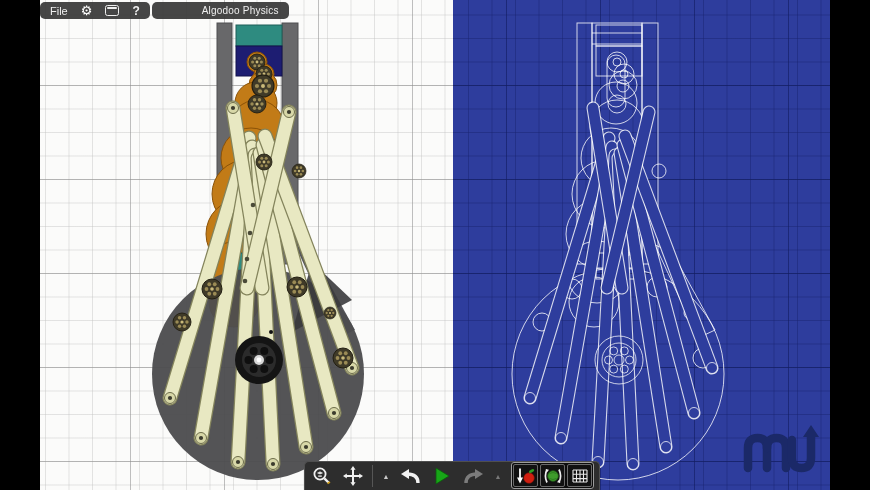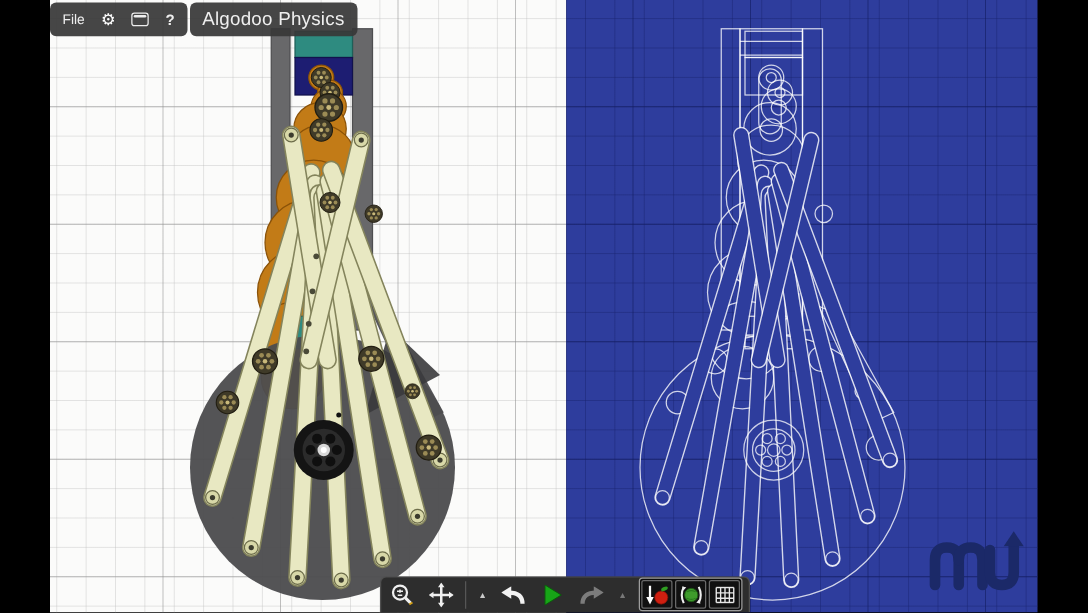--- a/index.html
+++ b/index.html
@@ -26,29 +26,29 @@
       linear-gradient(to bottom, rgba(18,28,95,.6) 1px, transparent 1px),
       linear-gradient(to right, rgba(24,34,110,.45) 1px, transparent 1px),
       linear-gradient(to bottom, rgba(24,34,110,.45) 1px, transparent 1px);
     background-size:94px 94px,94px 94px,23.5px 23.5px,23.5px 23.5px;
     background-position:-41px 0,0 85px,15px 0,0 14.5px;
   }
   .scene-svg{position:absolute;left:0;top:0;}
   
   .top-toolbar{position:absolute;left:0;top:2px;display:flex;gap:2px;z-index:5;}
   .tt-seg{
-    background:rgba(56,56,56,.93);border-radius:5px;height:27px;display:flex;
+    background:rgba(56,56,56,.93);border-radius:5px;height:17px;display:flex;
     align-items:center;color:#efefef;font-size:11px;padding:0 10px;gap:13px;
   }
   .tt-item{display:flex;align-items:center;cursor:default;}
   .tt-gear{font-size:13px;line-height:1;color:#fff;}
   .tt-window{width:12px;height:9px;border:1.5px solid #eee;border-radius:2.5px;position:relative;}
   .tt-window:before{content:"";position:absolute;left:1px;right:1px;top:1px;height:2px;background:#eee;border-radius:1px;}
   .tt-help{font-weight:bold;font-size:12px;}
-  .tt-title{font-size:15px;letter-spacing:.2px;}
+  .tt-title{font-size:10px;letter-spacing:.2px;margin-left:40px;}
   
   .bottom-toolbar{
     position:absolute;left:264px;top:461px;height:29px;display:flex;align-items:center;
     background:#2d2d2d;border:1px solid #4f4f4f;border-bottom:none;
     border-radius:5px 5px 0 0;padding:0 5px;gap:7px;z-index:5;box-sizing:border-box;
   }
   .bt-btn{display:flex;align-items:center;justify-content:center;width:24px;height:22px;}
   .bt-div{width:1px;height:22px;background:#565656;}
   .tri-up{font-size:7px;color:#c9c9c9;line-height:1;}
   .tri-up.disabled{color:#787878;}

